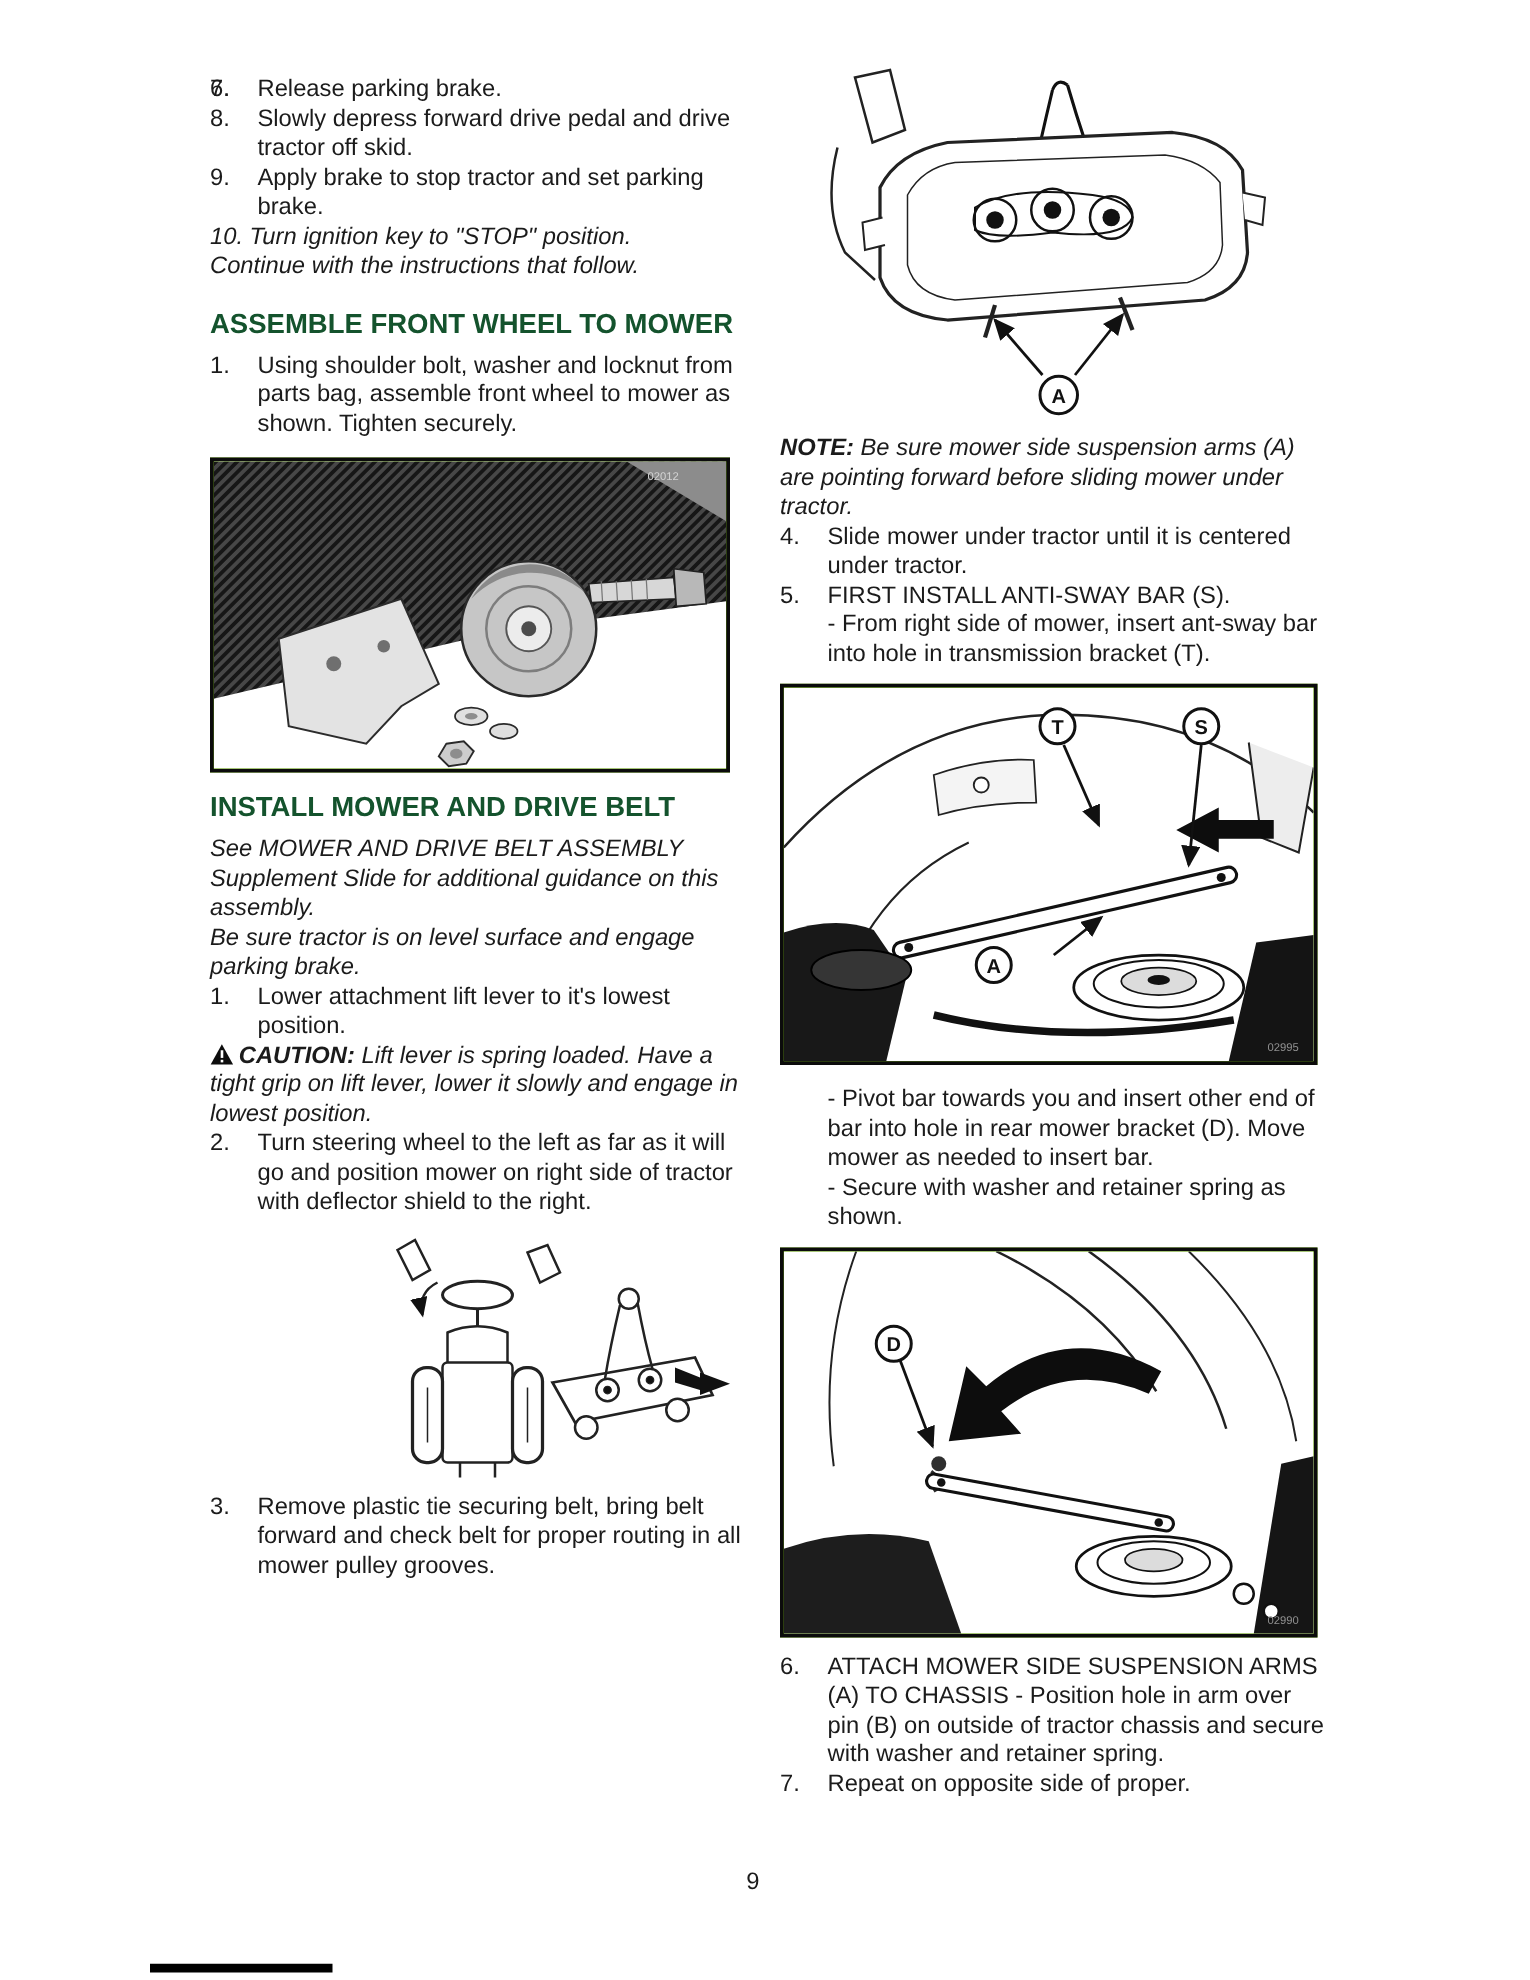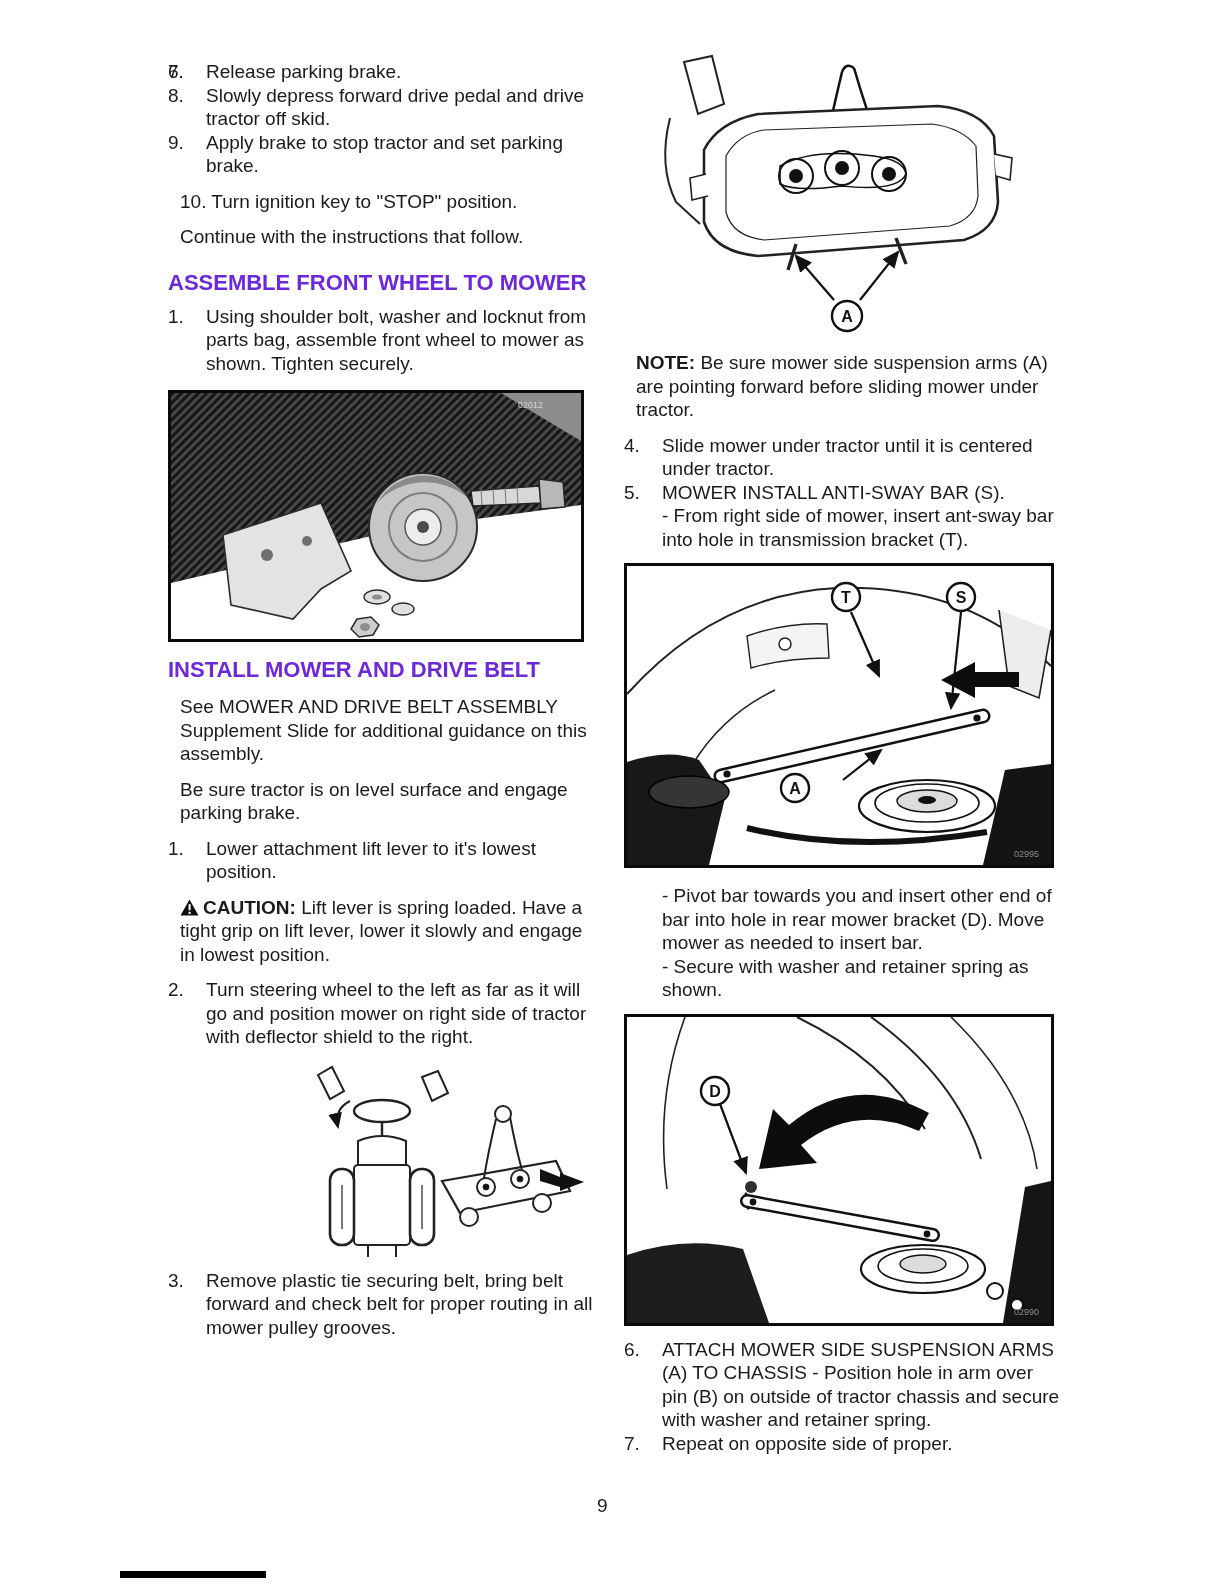--- a/index.html
+++ b/index.html
@@ -12,25 +12,25 @@
     overflow:hidden;
   }
   .col { position:absolute; }
   .col-left  { left:168px; top:60px; width:432px; }
   .col-right { left:624px; top:52px; width:436px; }
 
   p { margin:0; }
   .step { position:relative; padding-left:38px; margin:0; }
   .step .num { position:absolute; left:0; top:0; }
   .sub { margin-left:38px; }
-  .flush { margin:12px; }
+  .flush { margin:0;font-style:italic; }
 
   h2 {
     font-size:22px; line-height:27px; font-weight:bold;
-    margin:20px 0 9px 0; color:#6d28d9;
+    margin:20px 0 9px 0; color:#14532d;
   }
   h2.tight { margin-top:14px; }
 
   .fig-frame {
     border:3px solid #0b0b0b; background:#84cc16; overflow:hidden;
   }
   .fig-wheel  { width:416px; height:252px; margin:15px 0 6px 0; }
   .fig-sway   { width:430px; height:305px; margin:12px 0 16px 0; }
   .fig-rear   { width:430px; height:312px; margin:12px 0 12px 0; }
   .fig-deck   { width:372px; margin:2px 0 8px 22px; }
@@ -238,21 +238,21 @@
       <b>NOTE:</b>
       <span>Be sure mower side suspension arms (A) are pointing forward before sliding mower under tractor.</span>
     </p>
 
     <p class="step">
       <span class="num">4.</span>
       <span>Slide mower under tractor until it is centered under tractor.</span>
     </p>
     <p class="step">
       <span class="num">5.</span>
-      <span>MOWER INSTALL ANTI-SWAY BAR (S).</span>
+      <span>FIRST INSTALL ANTI-SWAY BAR (S).</span>
     </p>
     <p class="sub">- From right side of mower, insert ant-sway bar into hole in transmission bracket (T).</p>
 
     <div class="fig-frame fig-sway">
       <svg viewBox="0 0 424 299" width="424" height="299">
         <defs>
           <marker id="ah3" markerWidth="9" markerHeight="8" refX="7" refY="3.5" orient="auto">
               <path d="M0 0 L8 3.5 L0 7 Z" fill="#111"></path>
             </marker>
         </defs>

